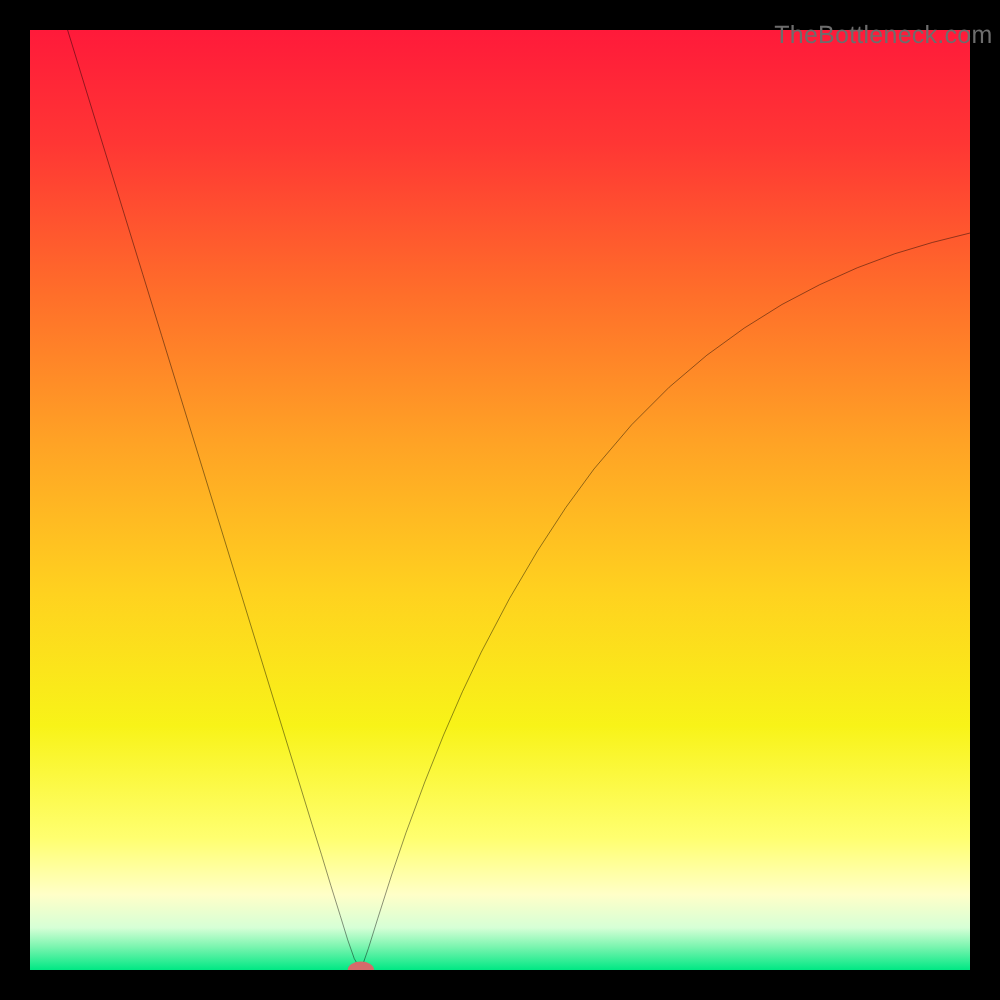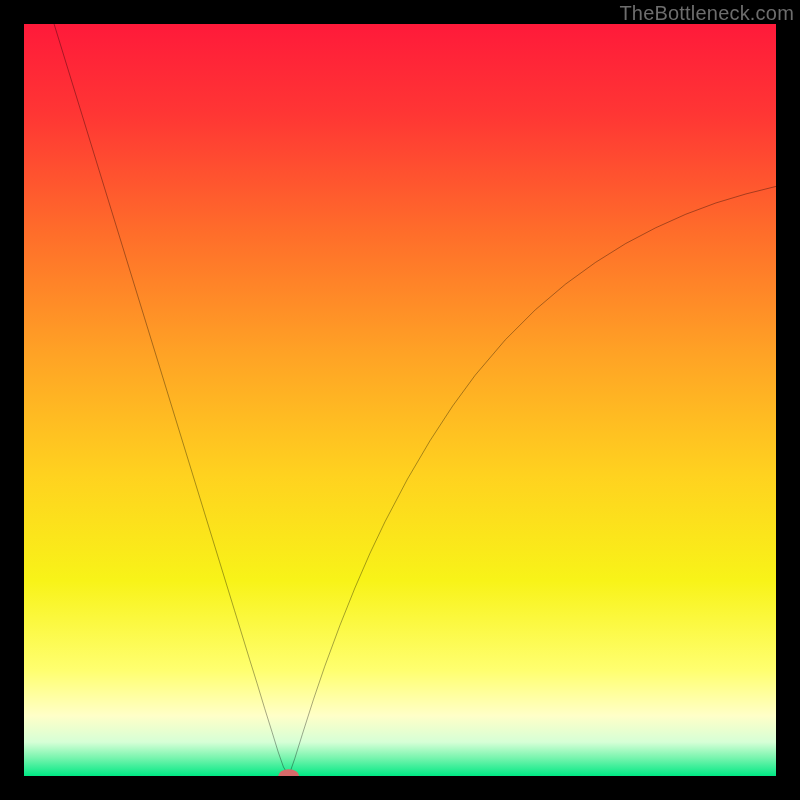--- a/index.html
+++ b/index.html
@@ -21,21 +21,21 @@
   }
   .plot {
     position: absolute;
     left: 0;
     top: 0;
     width: 752px;
     height: 752px;
   }
   .watermark {
     position: absolute;
-    top: 2px;
+    top: 17px;
     right: 6px;
     color: #6d6d6d;
     font-size: 20px;
     letter-spacing: 0.2px;
     user-select: none;
     margin-left: 28px;
   }
   svg { display: block; }
 </style>
 </head>

